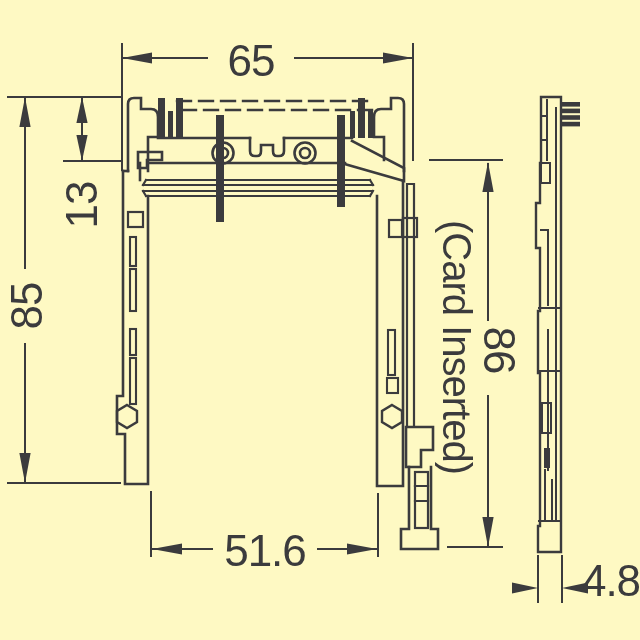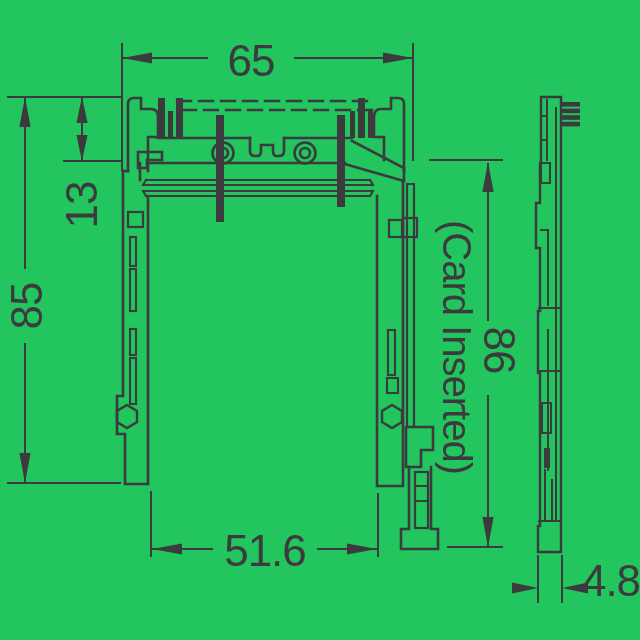--- a/index.html
+++ b/index.html
@@ -1,16 +1,16 @@
 <!DOCTYPE html>
 <html><head>
 <meta charset="utf-8">
 <style>
   html,body{margin:0;padding:0;background:#ffffff;}
-  .stage{position:relative;width:640px;height:640px;background:#22c55e;overflow:hidden;}
+  .stage{position:relative;width:640px;height:640px;background:#fef9c3;overflow:hidden;}
   svg{display:block;}
   text{font-family:"Liberation Sans","DejaVu Sans",sans-serif;fill:#3b3b3d;letter-spacing:-1px;}
   .dim-num{font-size:44px;}
   .dim-note{font-size:40px;}
 </style>
 </head>
 <body>
 
 <div class="stage">
 <svg width="640" height="640" viewBox="0 0 640 640">

